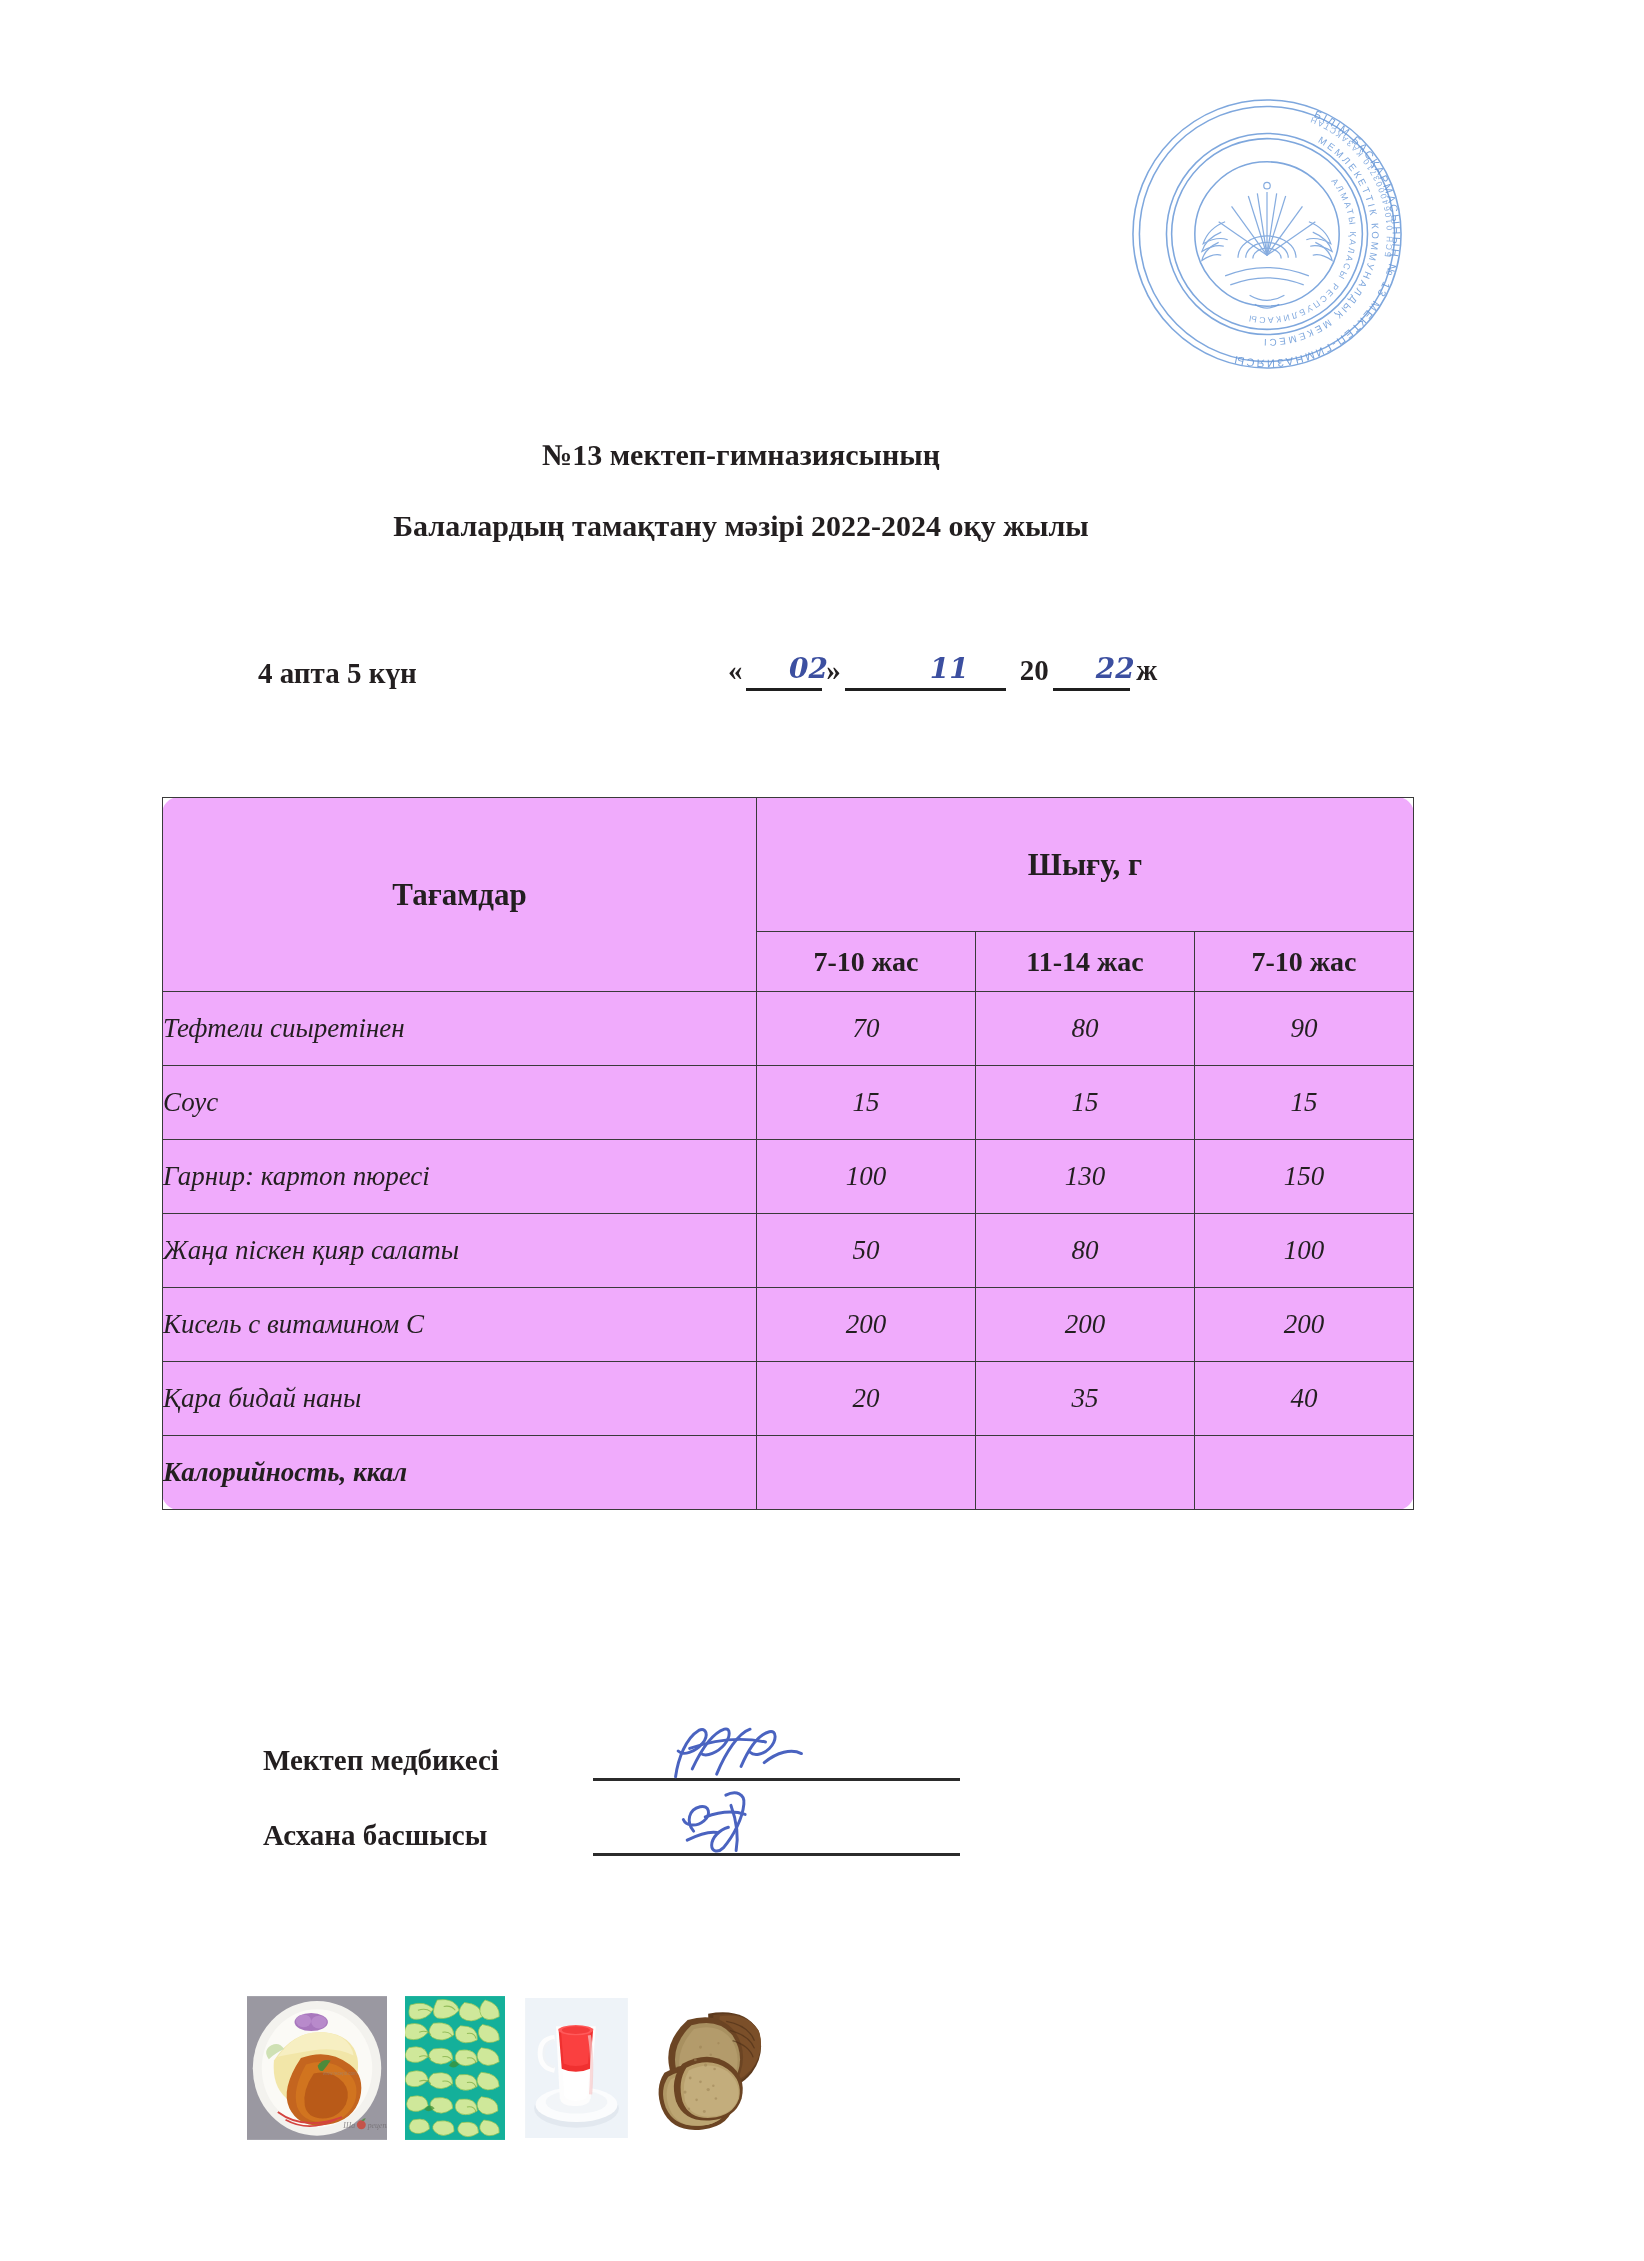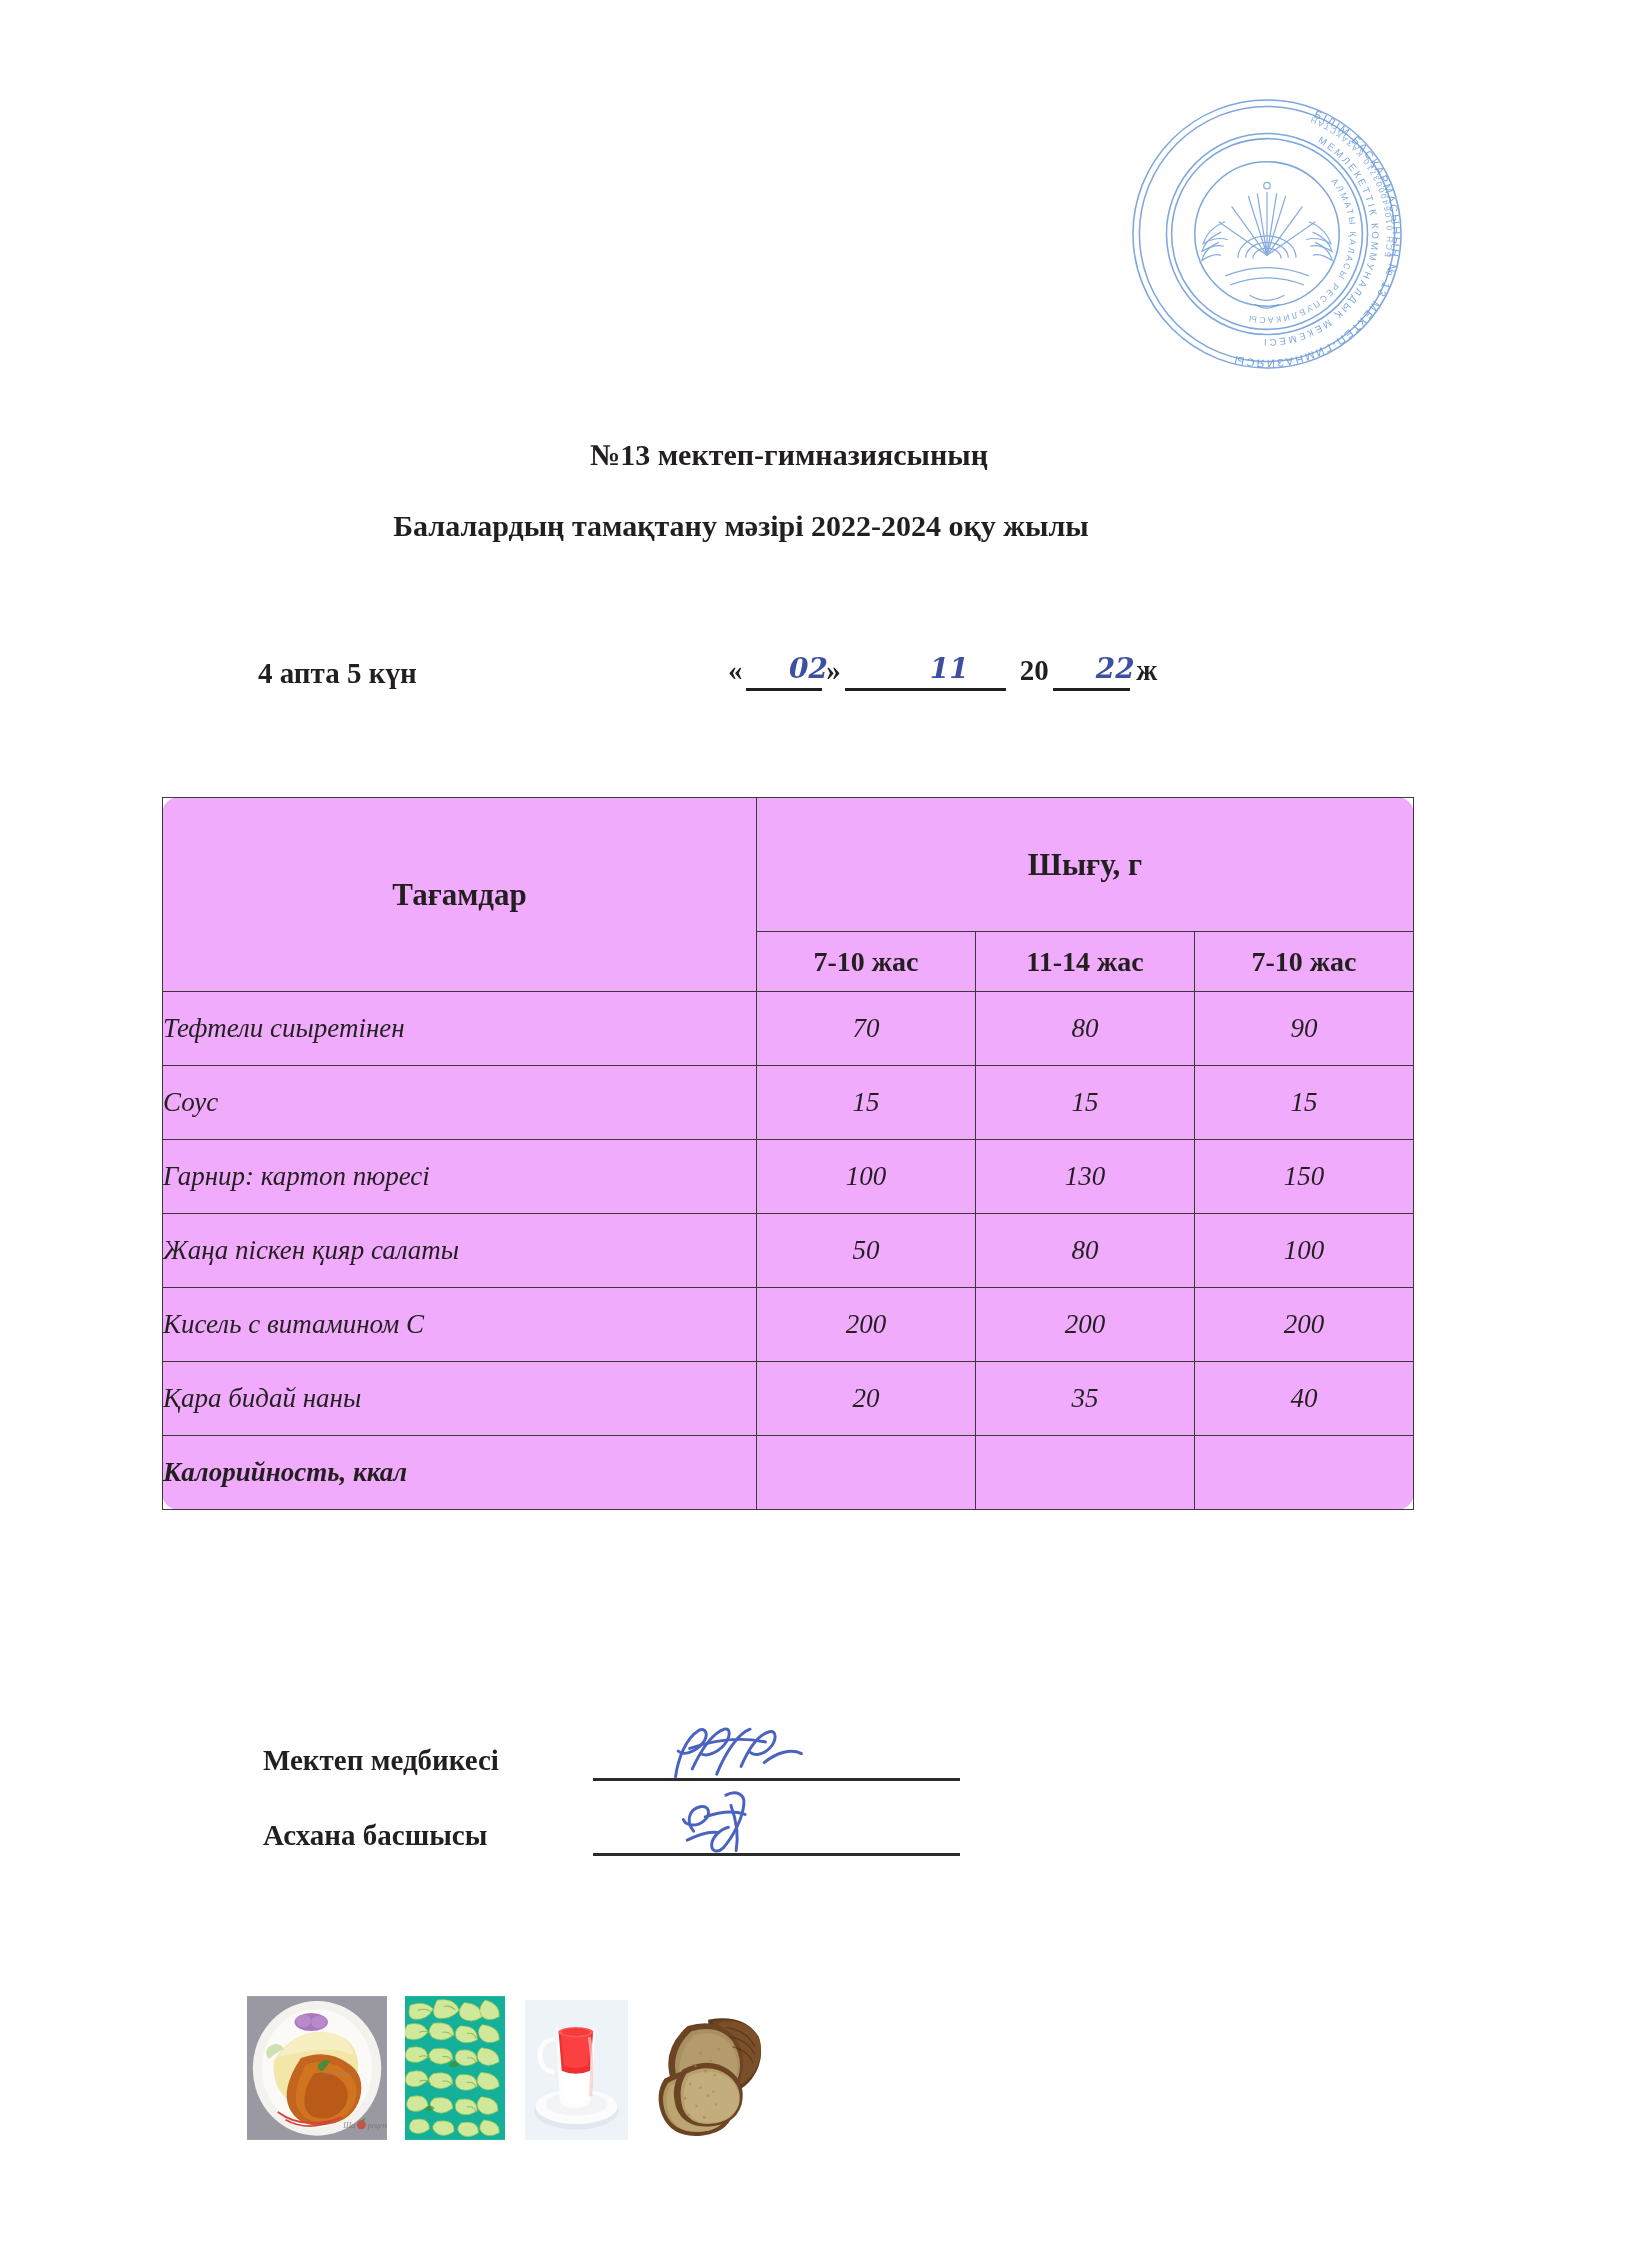--- a/index.html
+++ b/index.html
@@ -66,21 +66,20 @@
 
   
   #school-title {
     left: 0;
     top: 438px;
     width: 1482px;
     text-align: center;
     font-size: 30px;
     font-weight: bold;
     z-index: 4;
-    padding-left: 48px;
   }
   #menu-title {
     left: 0;
     top: 509px;
     width: 1482px;
     text-align: center;
     font-size: 30px;
     font-weight: bold;
     z-index: 4;
   }
@@ -201,21 +200,21 @@
     height: 45px;
     border-bottom: 3.2px solid #2b2b2b;
   }
   .foot-slot svg { position: absolute; left: 71px; bottom: -3.9px; overflow: visible; }
 
   
   #photo-strip {
     left: 247px;
     top: 1996px;
     display: flex;
-    align-items: flex-end;
+    align-items: center;
     gap: 8px;
   }
   .photo {
     position: relative;
     overflow: hidden;
     flex: none;
   }
   #photo-main   { width: 140px; height: 144px; margin-right: 10.3px; }
   #photo-salad  { width: 100px; height: 144px; margin-right: 11.6px; }
   #photo-kisel  { width: 103px; height: 140px; margin-right: 13px; }

